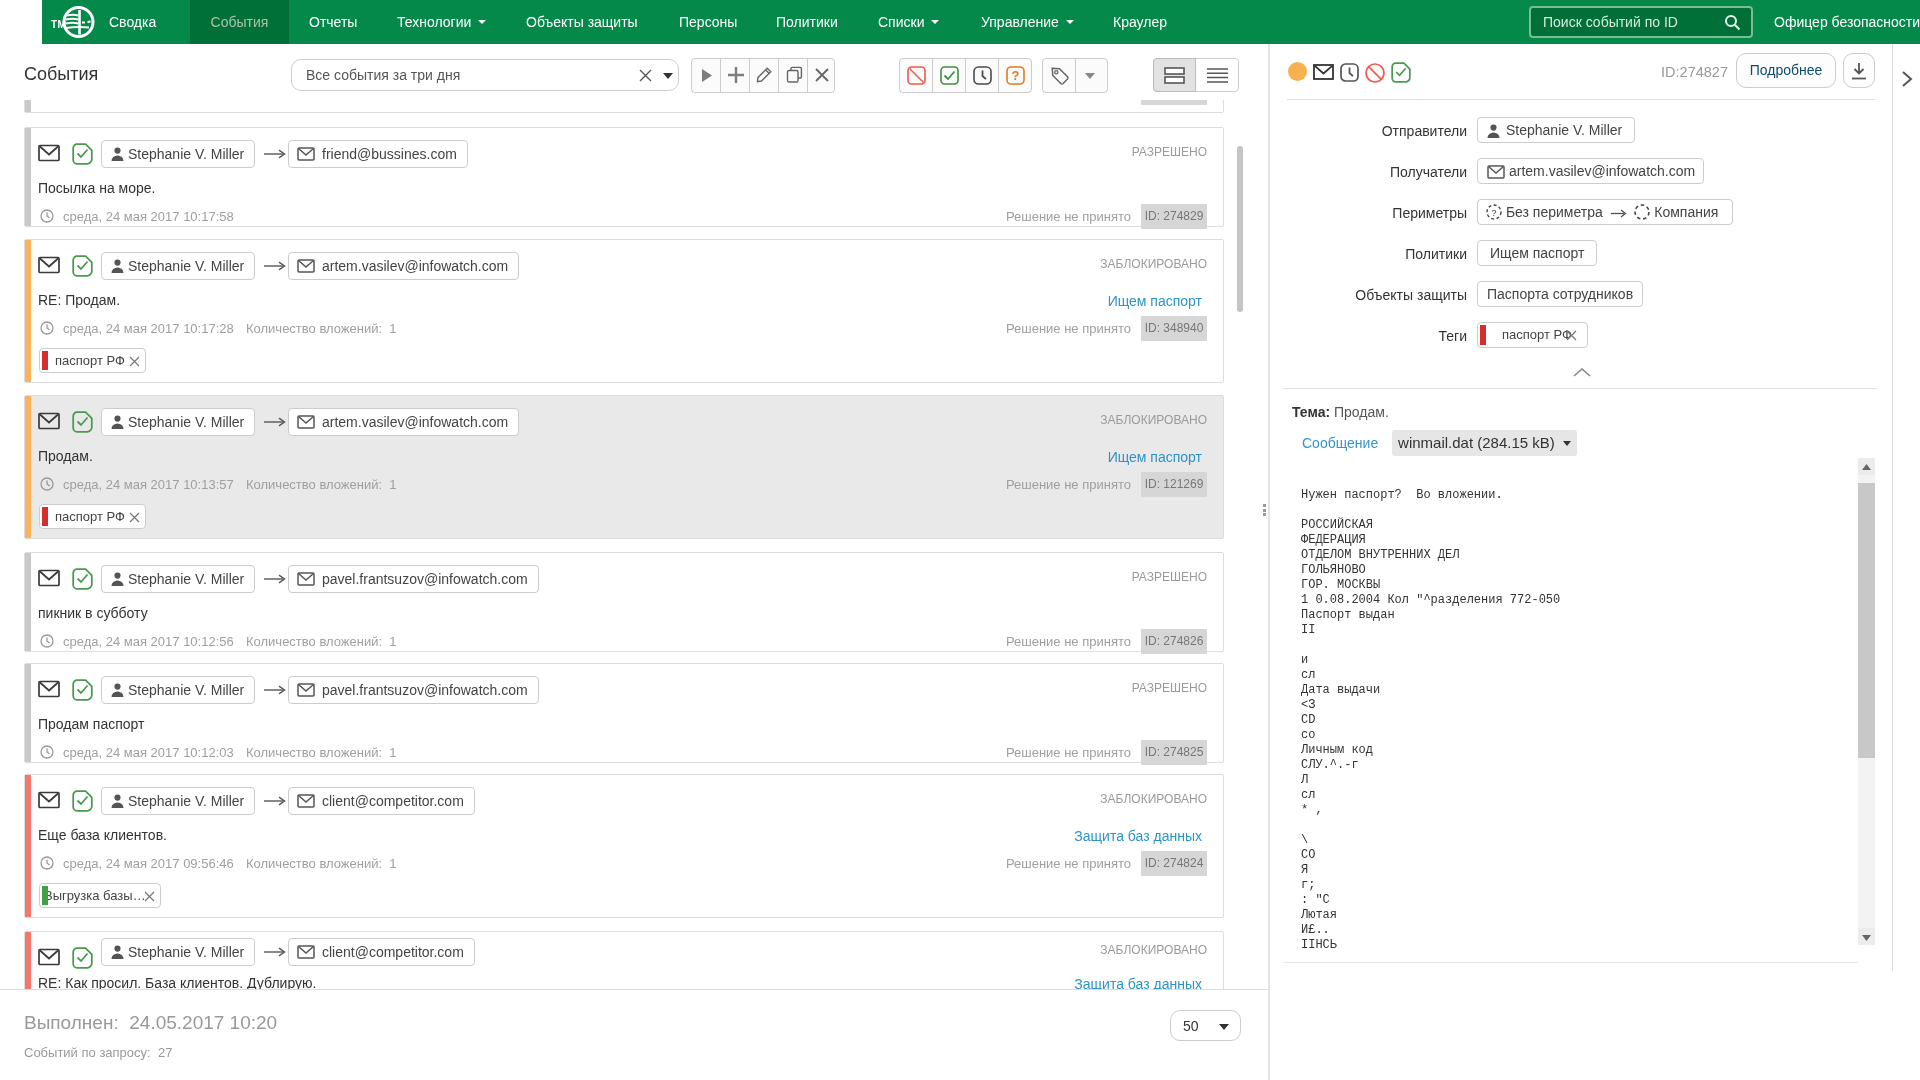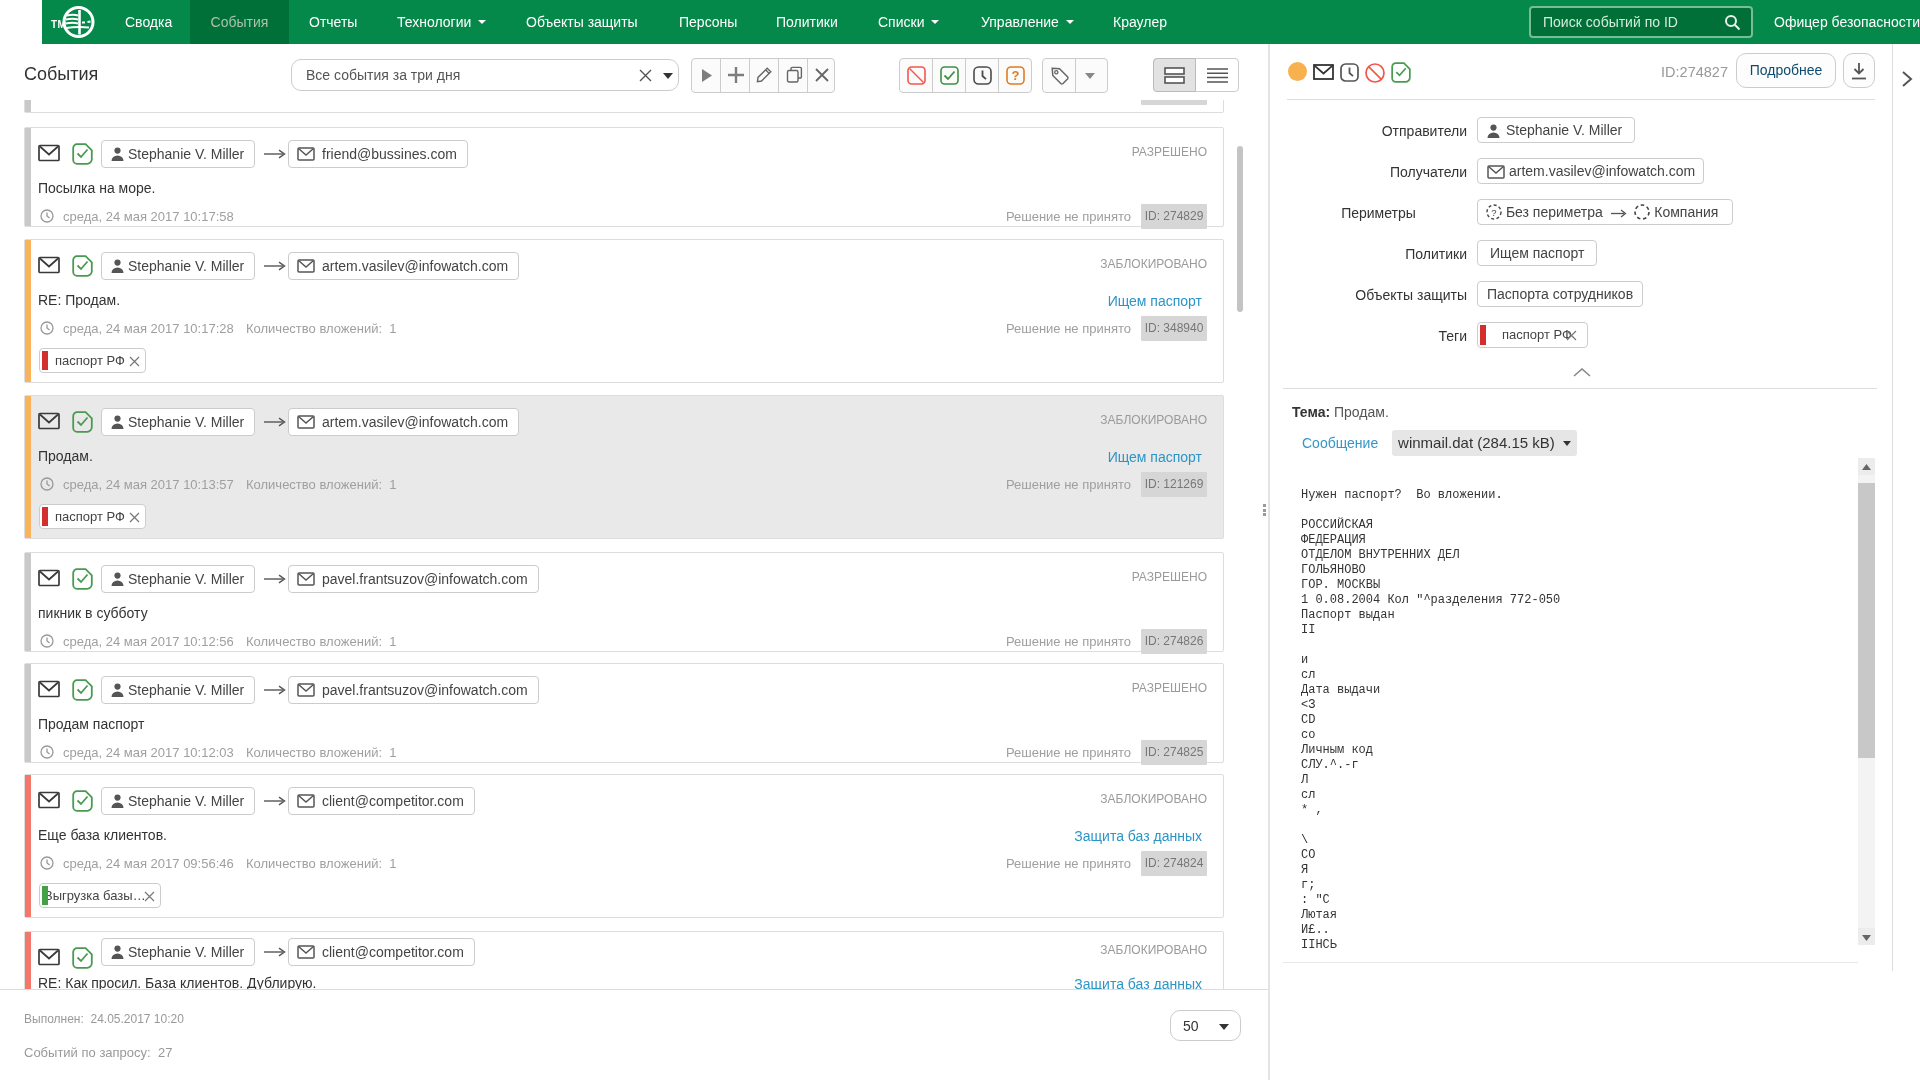--- a/index.html
+++ b/index.html
@@ -50,21 +50,21 @@
     <text x="2" y="25" fill="#fff" font-size="10" font-weight="bold" letter-spacing="0.5">TM</text>
     <circle cx="29.5" cy="19" r="14.5" fill="none" stroke="#fff" stroke-width="3"></circle>
     <line x1="30.5" y1="7" x2="30.5" y2="31.5" stroke="#fff" stroke-width="2.6"></line>
     <path d="M18 12.5 Q24 11 29 12.5" fill="none" stroke="#fff" stroke-width="2"></path>
     <path d="M17 16.5 Q24 15 29 16.5" fill="none" stroke="#fff" stroke-width="2"></path>
     <path d="M16.5 20.5 Q24 19 29 20.5" fill="none" stroke="#fff" stroke-width="2"></path>
     <path d="M17 25 Q28 23.5 40 24.5" fill="none" stroke="#fff" stroke-width="2"></path>
     <line x1="33" y1="19.5" x2="36" y2="19.5" stroke="#fff" stroke-width="2"></line>
     <line x1="38.5" y1="19" x2="41.5" y2="18.5" stroke="#fff" stroke-width="2"></line>
   </svg>
-  <div class="item" style="left:83px">Сводка</div>
+  <div class="item" style="left:67px">Сводка</div>
   <div id="tab-events">
       <span>События</span>
     </div>
   <div class="item" style="left:267px">Отчеты</div>
   <div class="item" style="left:355px">Технологии<span class="caret"></span></div>
   <div class="item" style="left:484px">Объекты защиты</div>
   <div class="item" style="left:637px">Персоны</div>
   <div class="item" style="left:734px">Политики</div>
   <div class="item" style="left:836px">Списки<span class="caret"></span></div>
   <div class="item" style="left:939px">Управление<span class="caret"></span></div>
@@ -431,21 +431,21 @@
 .cico { position:absolute; left:13px; top:4px; }
 .vico { position:absolute; left:47px; top:3px; }
 .pico { position:absolute; left:9px; top:6px; }
 .pico2 { position:absolute; left:8px; top:6px; }
 .arr { position:absolute; left:239px; top:9px; }
 .clk { position:absolute; }
 </style>
 
 <div id="footer">
   <div class="abs" style="left:0;top:989px;width:1268px;height:1px;background:#ddd"></div>
-  <div class="abs" style="left:24px;top:1012px;font-size:12px;color:#999">Выполнен:&nbsp; 24.05.2017 10:20</div>
+  <div class="abs" style="left:24px;top:1012px;font-size:19px;color:#999">Выполнен:&nbsp; 24.05.2017 10:20</div>
   <div class="abs" style="left:24px;top:1045px;font-size:13px;color:#999">Событий по запросу:&nbsp; 27</div>
   <div class="abs box" style="left:1170px;top:1010px;width:71px;height:31px">
     <span class="abs" style="left:12px;top:7px;font-size:14px;color:#333">50</span>
     <div class="abs" style="right:11px;top:13px;width:0;height:0;border-left:5px solid transparent;border-right:5px solid transparent;border-top:6px solid #333"></div>
   </div>
   <div class="abs" style="left:1263px;top:504px;width:3px;height:3px;background:#9a9a9a"></div>
     <div class="abs" style="left:1263px;top:508.5px;width:3px;height:3px;background:#9a9a9a"></div>
     <div class="abs" style="left:1263px;top:513px;width:3px;height:3px;background:#9a9a9a"></div>
 </div>
 
@@ -484,21 +484,21 @@
     <svg class="abs" style="left:9px;top:6px" width="13" height="14" viewBox="0 0 13 14">
         <circle cx="6.5" cy="3.6" r="3.1" fill="#555"></circle>
         <path d="M0.5 14 a6 5.6 0 0 1 12 0 Z" fill="#555"></path>
       </svg>Stephanie V. Miller</div>
   <div class="frow" style="left:1290px;top:164px;width:177px;text-align:right">Получатели</div>
   <div class="fbox" style="left:1477px;top:158px;padding:0 8px 0 31px">
     <svg class="abs" style="left:9px;top:6px" width="18" height="14" viewBox="0 0 18 14">
         <rect x="1" y="1" width="16" height="12" rx="1" fill="none" stroke="#555" stroke-width="1.5"></rect>
         <path d="M1.8 1.8 L9 8 L16.2 1.8" fill="none" stroke="#555" stroke-width="1.5"></path>
       </svg>artem.vasilev@infowatch.com</div>
-  <div class="frow" style="left:1290px;top:205px;width:177px;text-align:center">Периметры</div>
+  <div class="frow" style="left:1290px;top:205px;width:177px;text-align:right">Периметры</div>
   <div class="fbox" style="left:1477px;top:199px;padding:0 14px 0 8px">
     <svg style="vertical-align:-3px" width="16" height="16" viewBox="0 0 16 16">
         <circle cx="8" cy="8" r="7" fill="none" stroke="#444" stroke-width="1.4" stroke-dasharray="3 2.4"></circle>
         <text x="8" y="11.5" text-anchor="middle" font-size="9.5" fill="#444" font-family="Liberation Sans">?</text>
       </svg>
     Без периметра &nbsp;<svg style="vertical-align:-1px" width="16" height="9" viewBox="0 0 16 9">
         <path d="M0 4.5 H13" stroke="#555" stroke-width="1.3"></path>
         <path d="M10 1 L14.5 4.5 L10 8" fill="none" stroke="#555" stroke-width="1.3"></path>
       </svg>&nbsp;
     <svg style="vertical-align:-3px" width="16" height="16" viewBox="0 0 16 16">

